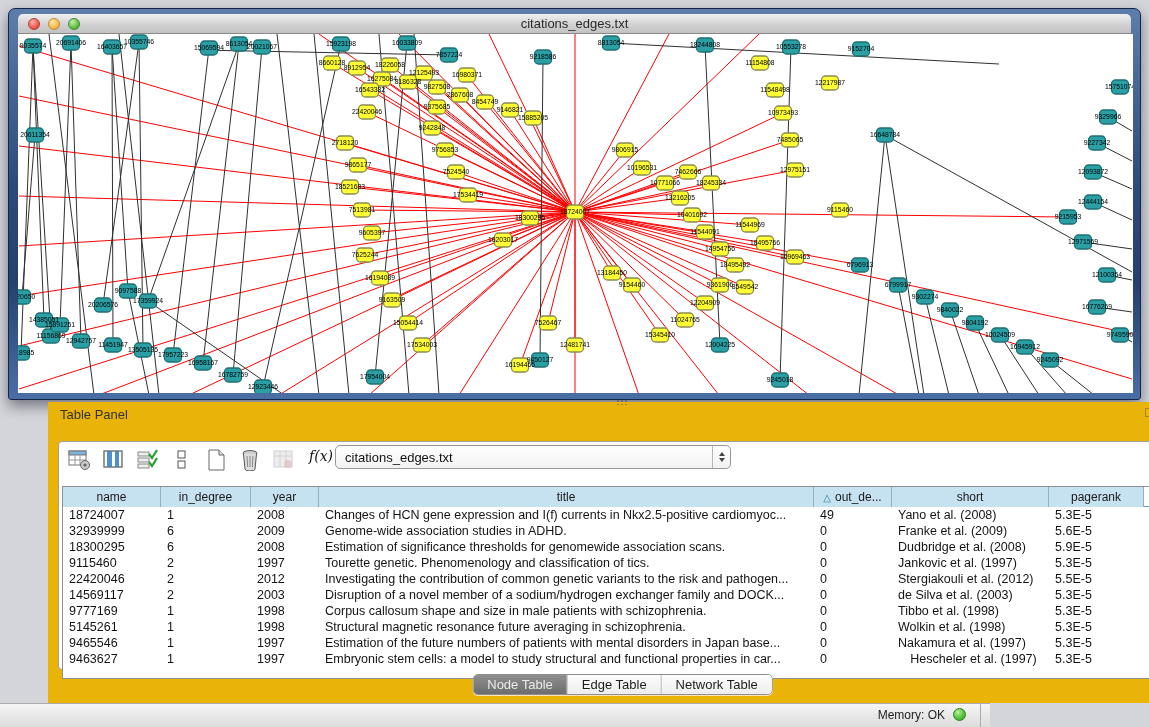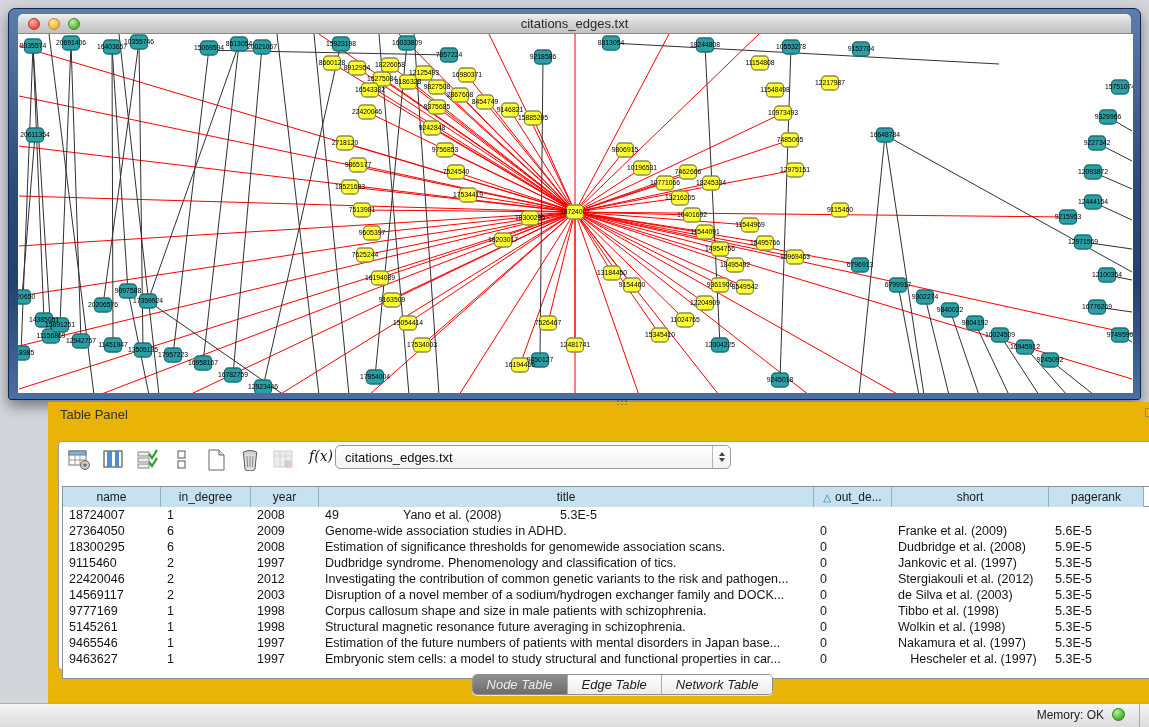--- a/index.html
+++ b/index.html
@@ -57,26 +57,26 @@
   .tr { display:flex; height:16px; }
   .td { font-size:12.5px; color:#141414; padding-left:6px; white-space:nowrap; overflow:hidden; line-height:16px; }
   .vscroll { position:absolute; right:2px; top:22px; width:14px; height:157px; background:#f5f5f5;
     border:1px solid #d8d8d8; border-radius:7px; }
   .vthumb { position:absolute; left:1px; top:2px; width:10px; height:26px; border-radius:5px;
     background:linear-gradient(90deg,#cdcdcd,#b9b9b9); border:1px solid #ababab; }
 
   .seg-tabs { position:absolute; left:50%; transform:translateX(-50%); top:272px; height:21px; display:flex;
     border:1px solid #8e8e8e; border-radius:5px; overflow:hidden; background:#fff; box-shadow:0 1px 0 rgba(255,255,255,.7); }
   .seg { font-size:13px; padding:4px 14px; display:flex; align-items:center; background:linear-gradient(180deg,#fdfdfd,#ededed);
-    color:#1c1c1c; border-right:1px solid #aaa; cursor:default;font-style:italic; }
+    color:#1c1c1c; border-right:1px solid #aaa; cursor:default; }
   .seg:last-child { border-right:none; }
   .seg.active { background:linear-gradient(180deg,#8f8f8f,#6d6d6d); color:#ececec; }
 
   
-  .statusbar { position:absolute; left:0; top:703px; width:1149px; height:24px;
+  .statusbar { position:absolute; left:0; top:703px; width:990px; height:24px;
     background:linear-gradient(180deg,#f5f5f5,#dcdcdc); border-top:1px solid #ababab; }
   .mem { position:absolute; right:45px; top:4px; font-size:12px; color:#222; }
   .led { position:absolute; right:24px; top:4px; width:13px; height:13px; border-radius:50%;
     background:radial-gradient(circle at 35% 30%,#b9f09b,#57c33b 55%,#2f9e27); border:1px solid #2c7d20; }
   .end-divider { position:absolute; right:9px; top:0; width:1px; height:24px; background:#a9a9a9; }
 </style>
 </head>
 <body>
 
 <div class="net-window">
@@ -570,47 +570,48 @@
           </div>
           <div class="th" style="width: 95px;">
             <span>pagerank</span>
           </div>
         </div>
       <div id="grid-body">
           <div class="tr">
             <div class="td" style="width: 98px;">18724007</div>
             <div class="td" style="width: 90px;">1</div>
             <div class="td" style="width: 68px;">2008</div>
+            <div class="td" style="width: 495px;">Changes of HCN gene expression and I(f) currents in Nkx2.5-positive cardiomyoc...</div>
             <div class="td" style="width: 78px;">49</div>
             <div class="td" style="width: 157px;">Yano et al. (2008)</div>
             <div class="td" style="width: 95px;">5.3E-5</div>
           </div>
           <div class="tr">
-            <div class="td" style="width: 98px;">27364050</div>
+            <div class="td" style="width: 98px;">32939999</div>
             <div class="td" style="width: 90px;">6</div>
             <div class="td" style="width: 68px;">2009</div>
             <div class="td" style="width: 495px;">Genome-wide association studies in ADHD.</div>
             <div class="td" style="width: 78px;">0</div>
             <div class="td" style="width: 157px;">Franke et al. (2009)</div>
             <div class="td" style="width: 95px;">5.6E-5</div>
           </div>
           <div class="tr">
             <div class="td" style="width: 98px;">18300295</div>
             <div class="td" style="width: 90px;">6</div>
             <div class="td" style="width: 68px;">2008</div>
             <div class="td" style="width: 495px;">Estimation of significance thresholds for genomewide association scans.</div>
             <div class="td" style="width: 78px;">0</div>
             <div class="td" style="width: 157px;">Dudbridge et al. (2008)</div>
             <div class="td" style="width: 95px;">5.9E-5</div>
           </div>
           <div class="tr">
             <div class="td" style="width: 98px;">9115460</div>
             <div class="td" style="width: 90px;">2</div>
             <div class="td" style="width: 68px;">1997</div>
-            <div class="td" style="width: 495px;">Dudbridge syndrome. Phenomenology and classification of tics.</div>
+            <div class="td" style="width: 495px;">Tourette genetic. Phenomenology and classification of tics.</div>
             <div class="td" style="width: 78px;">0</div>
             <div class="td" style="width: 157px;">Jankovic et al. (1997)</div>
             <div class="td" style="width: 95px;">5.3E-5</div>
           </div>
           <div class="tr">
             <div class="td" style="width: 98px;">22420046</div>
             <div class="td" style="width: 90px;">2</div>
             <div class="td" style="width: 68px;">2012</div>
             <div class="td" style="width: 495px;">Investigating the contribution of common genetic variants to the risk and pathogen...</div>
             <div class="td" style="width: 78px;">0</div>

